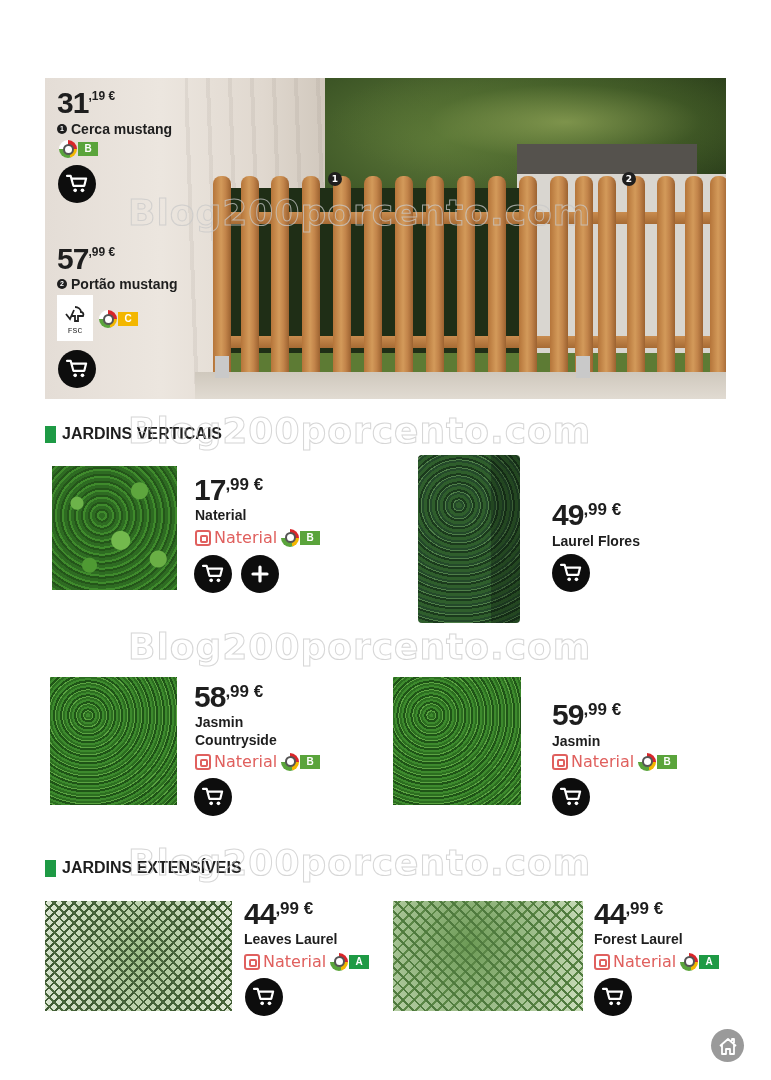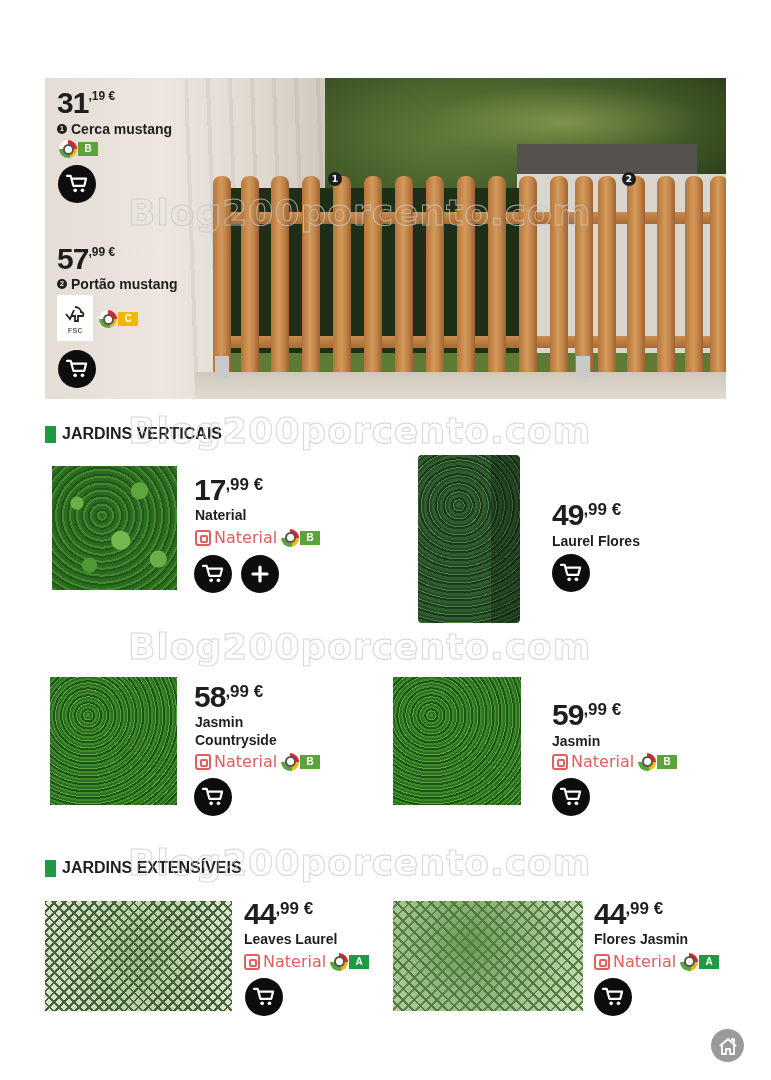--- a/index.html
+++ b/index.html
@@ -296,21 +296,21 @@
       <path d="M1 2h4l3 11h12l2-8H7" fill="none" stroke="#fff" stroke-width="2.4" stroke-linejoin="round" stroke-linecap="round"></path>
       <circle cx="10" cy="18" r="2" fill="#fff"></circle>
       <circle cx="18" cy="18" r="2" fill="#fff"></circle>
     </svg>
 </div>
 
 <div class="product-img lattice2" style="left:393px; top:901px; width:190px; height:110px;"></div>
 <div class="price" style="left:594px; top:899px">
   <span class="int">44</span><span class="dec"><span>,99</span> <span>€</span></span>
 </div>
-<div class="pname" style="left:594px; top:930px">Flores Jasmin</div>
+<div class="pname" style="left:594px; top:930px">Forest Laurel</div>
 <div class="brand-row" style="left:594px; top:952px">
   <span class="brand-logo">
       <span class="brand-icon"></span>
       <span>Naterial</span>
     </span>
   <span class="eco">
       <span class="eco-ring"></span>
       <span class="eco-grade" style="background:#1e9a45">A</span>
     </span>
 </div>

